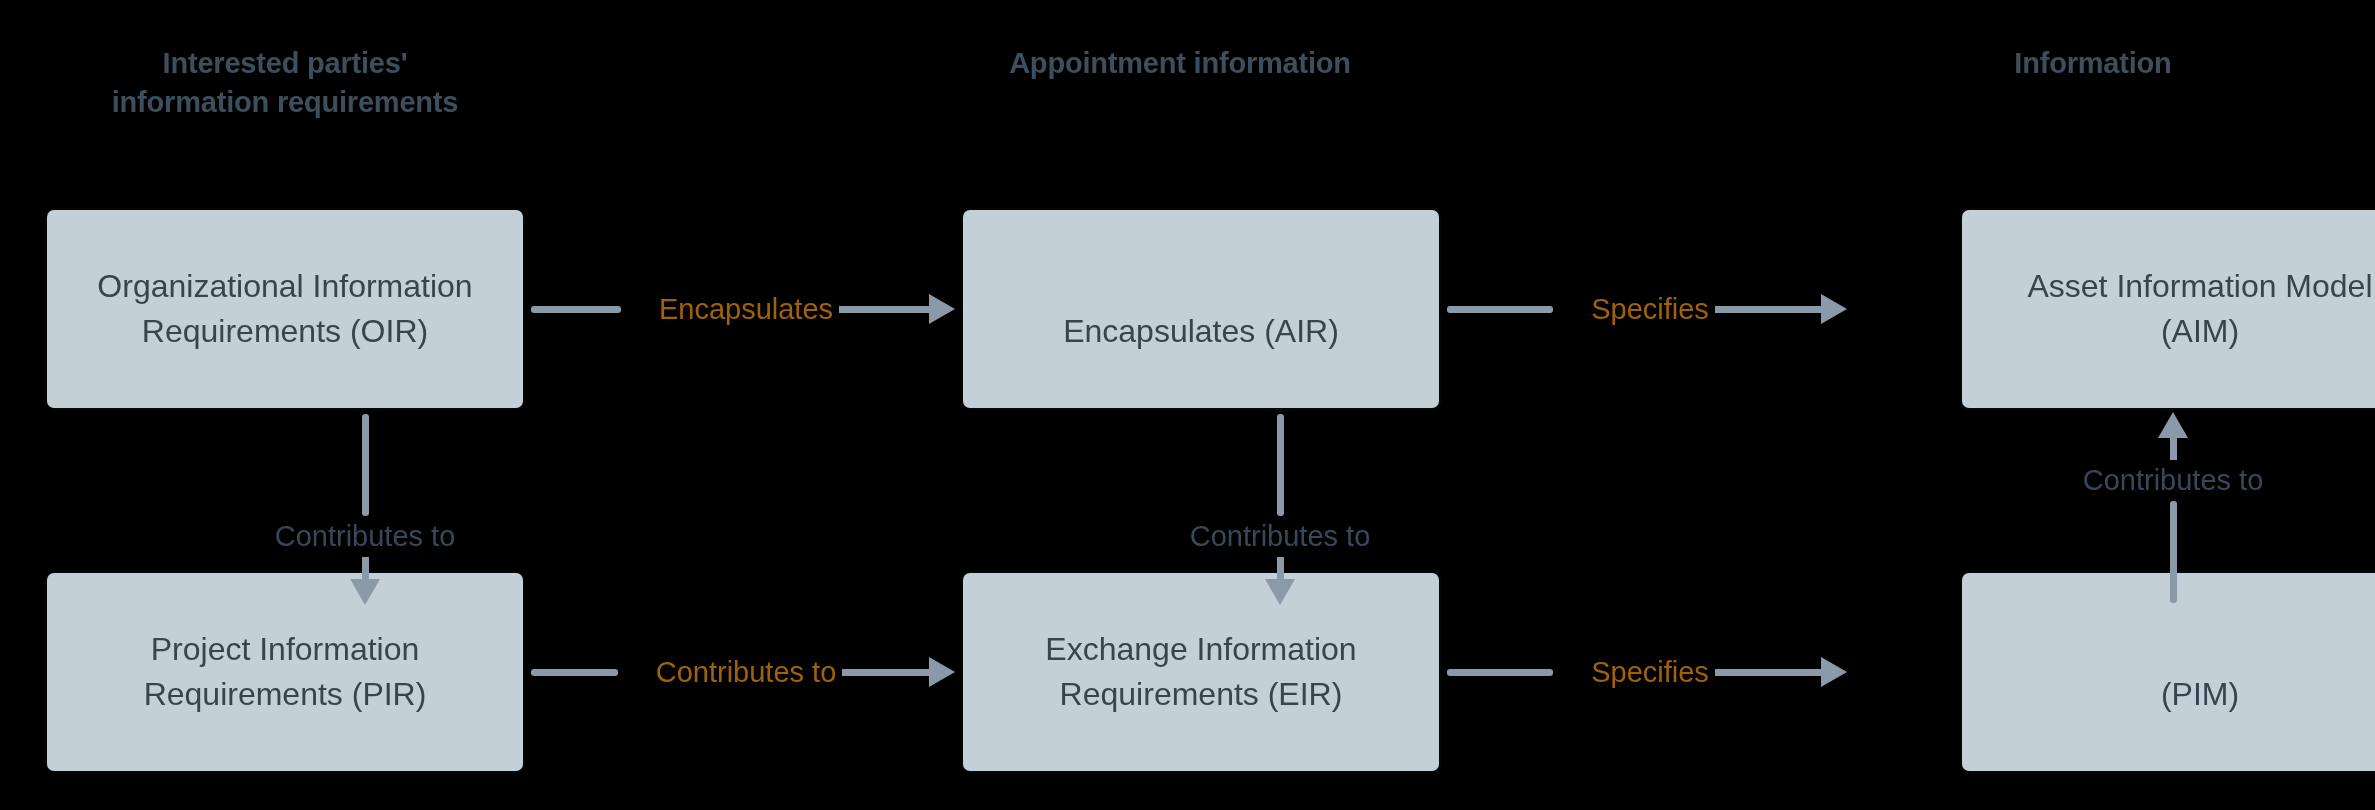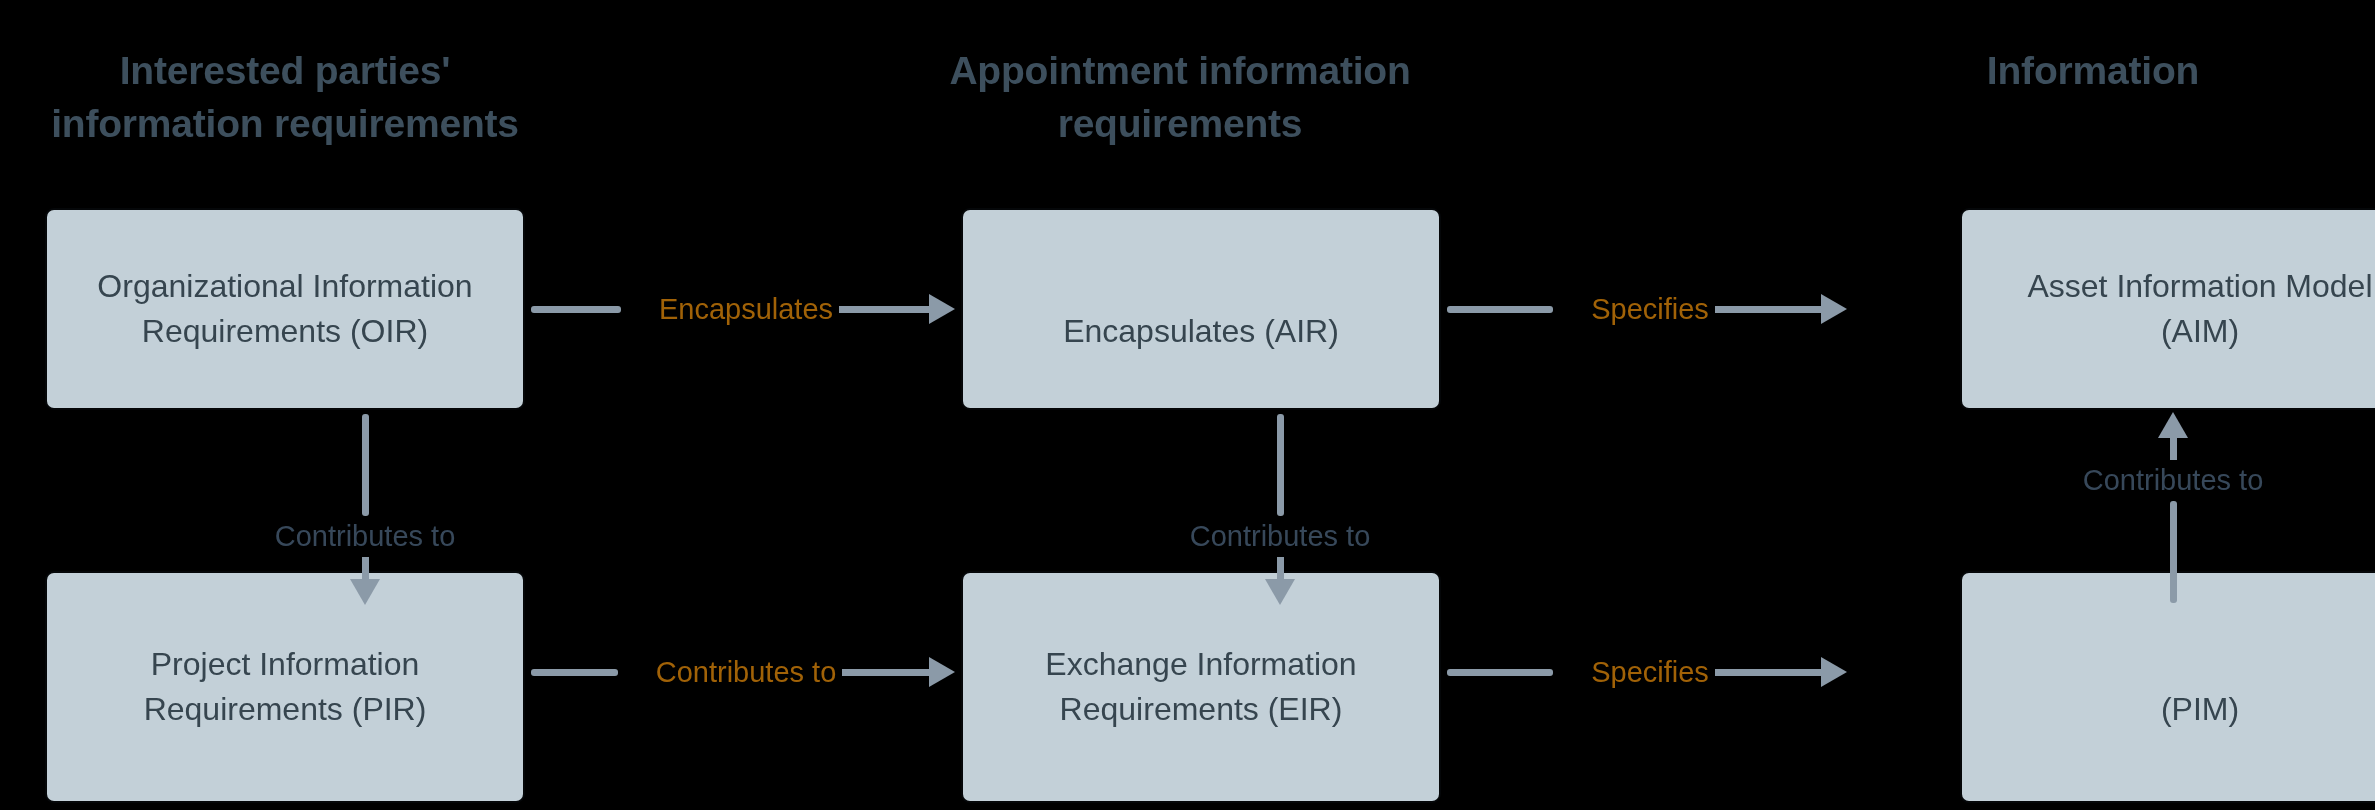--- a/index.html
+++ b/index.html
@@ -8,21 +8,21 @@
     font-family:"Liberation Sans", sans-serif;
     background:#000;
     position:relative;
   }
   .canvas{position:absolute;inset:0;}
 
   
   .col-header{
     position:absolute;
     text-align:center;
-    font-size:39px;
+    font-size:29px;
     font-weight:bold;
     line-height:1.36;
     color:#3d4f5d;
     letter-spacing:-0.2px;
   }
   .col-header.h1{left:47px;  width:476px;top:44px;}
   .col-header.h2{left:942px; width:476px;top:44px;}
   .col-header.h3{left:1855px;width:476px;top:44px;}
 
   
@@ -37,21 +37,21 @@
     text-align:center;
     color:#36454f;
     font-size:32px;
     line-height:1.42;
     padding:8px 18px;
     box-shadow:0 0 0 2px #050709;
   }
   .node .label{display:block;}
 
   .r1{top:210px;height:198px;}
-  .r2{top:573px;height:228px;}
+  .r2{top:573px;height:198px;}
   .c1{left:47px;  width:476px;}
   .c2{left:963px; width:476px;}
   .c3{left:1962px;width:476px;}
 
   
   .hconn{
     position:absolute;
     height:60px;
     display:flex;
     align-items:center;
@@ -158,21 +158,20 @@
 <body>
 
 <div class="canvas">
 
   <div class="col-header h1">
     <div>Interested parties'</div>
     <div>information requirements</div>
   </div>
   <div class="col-header h2">
     <div>Appointment information</div>
-    <div>requirements</div>
   </div>
   <div class="col-header h3">
     <div>Information</div>
   </div>
 
   <div class="node r1 c1">
     <span class="label">
       <span>Organizational Information</span><br>
       <span>Requirements (OIR)</span>
     </span>

